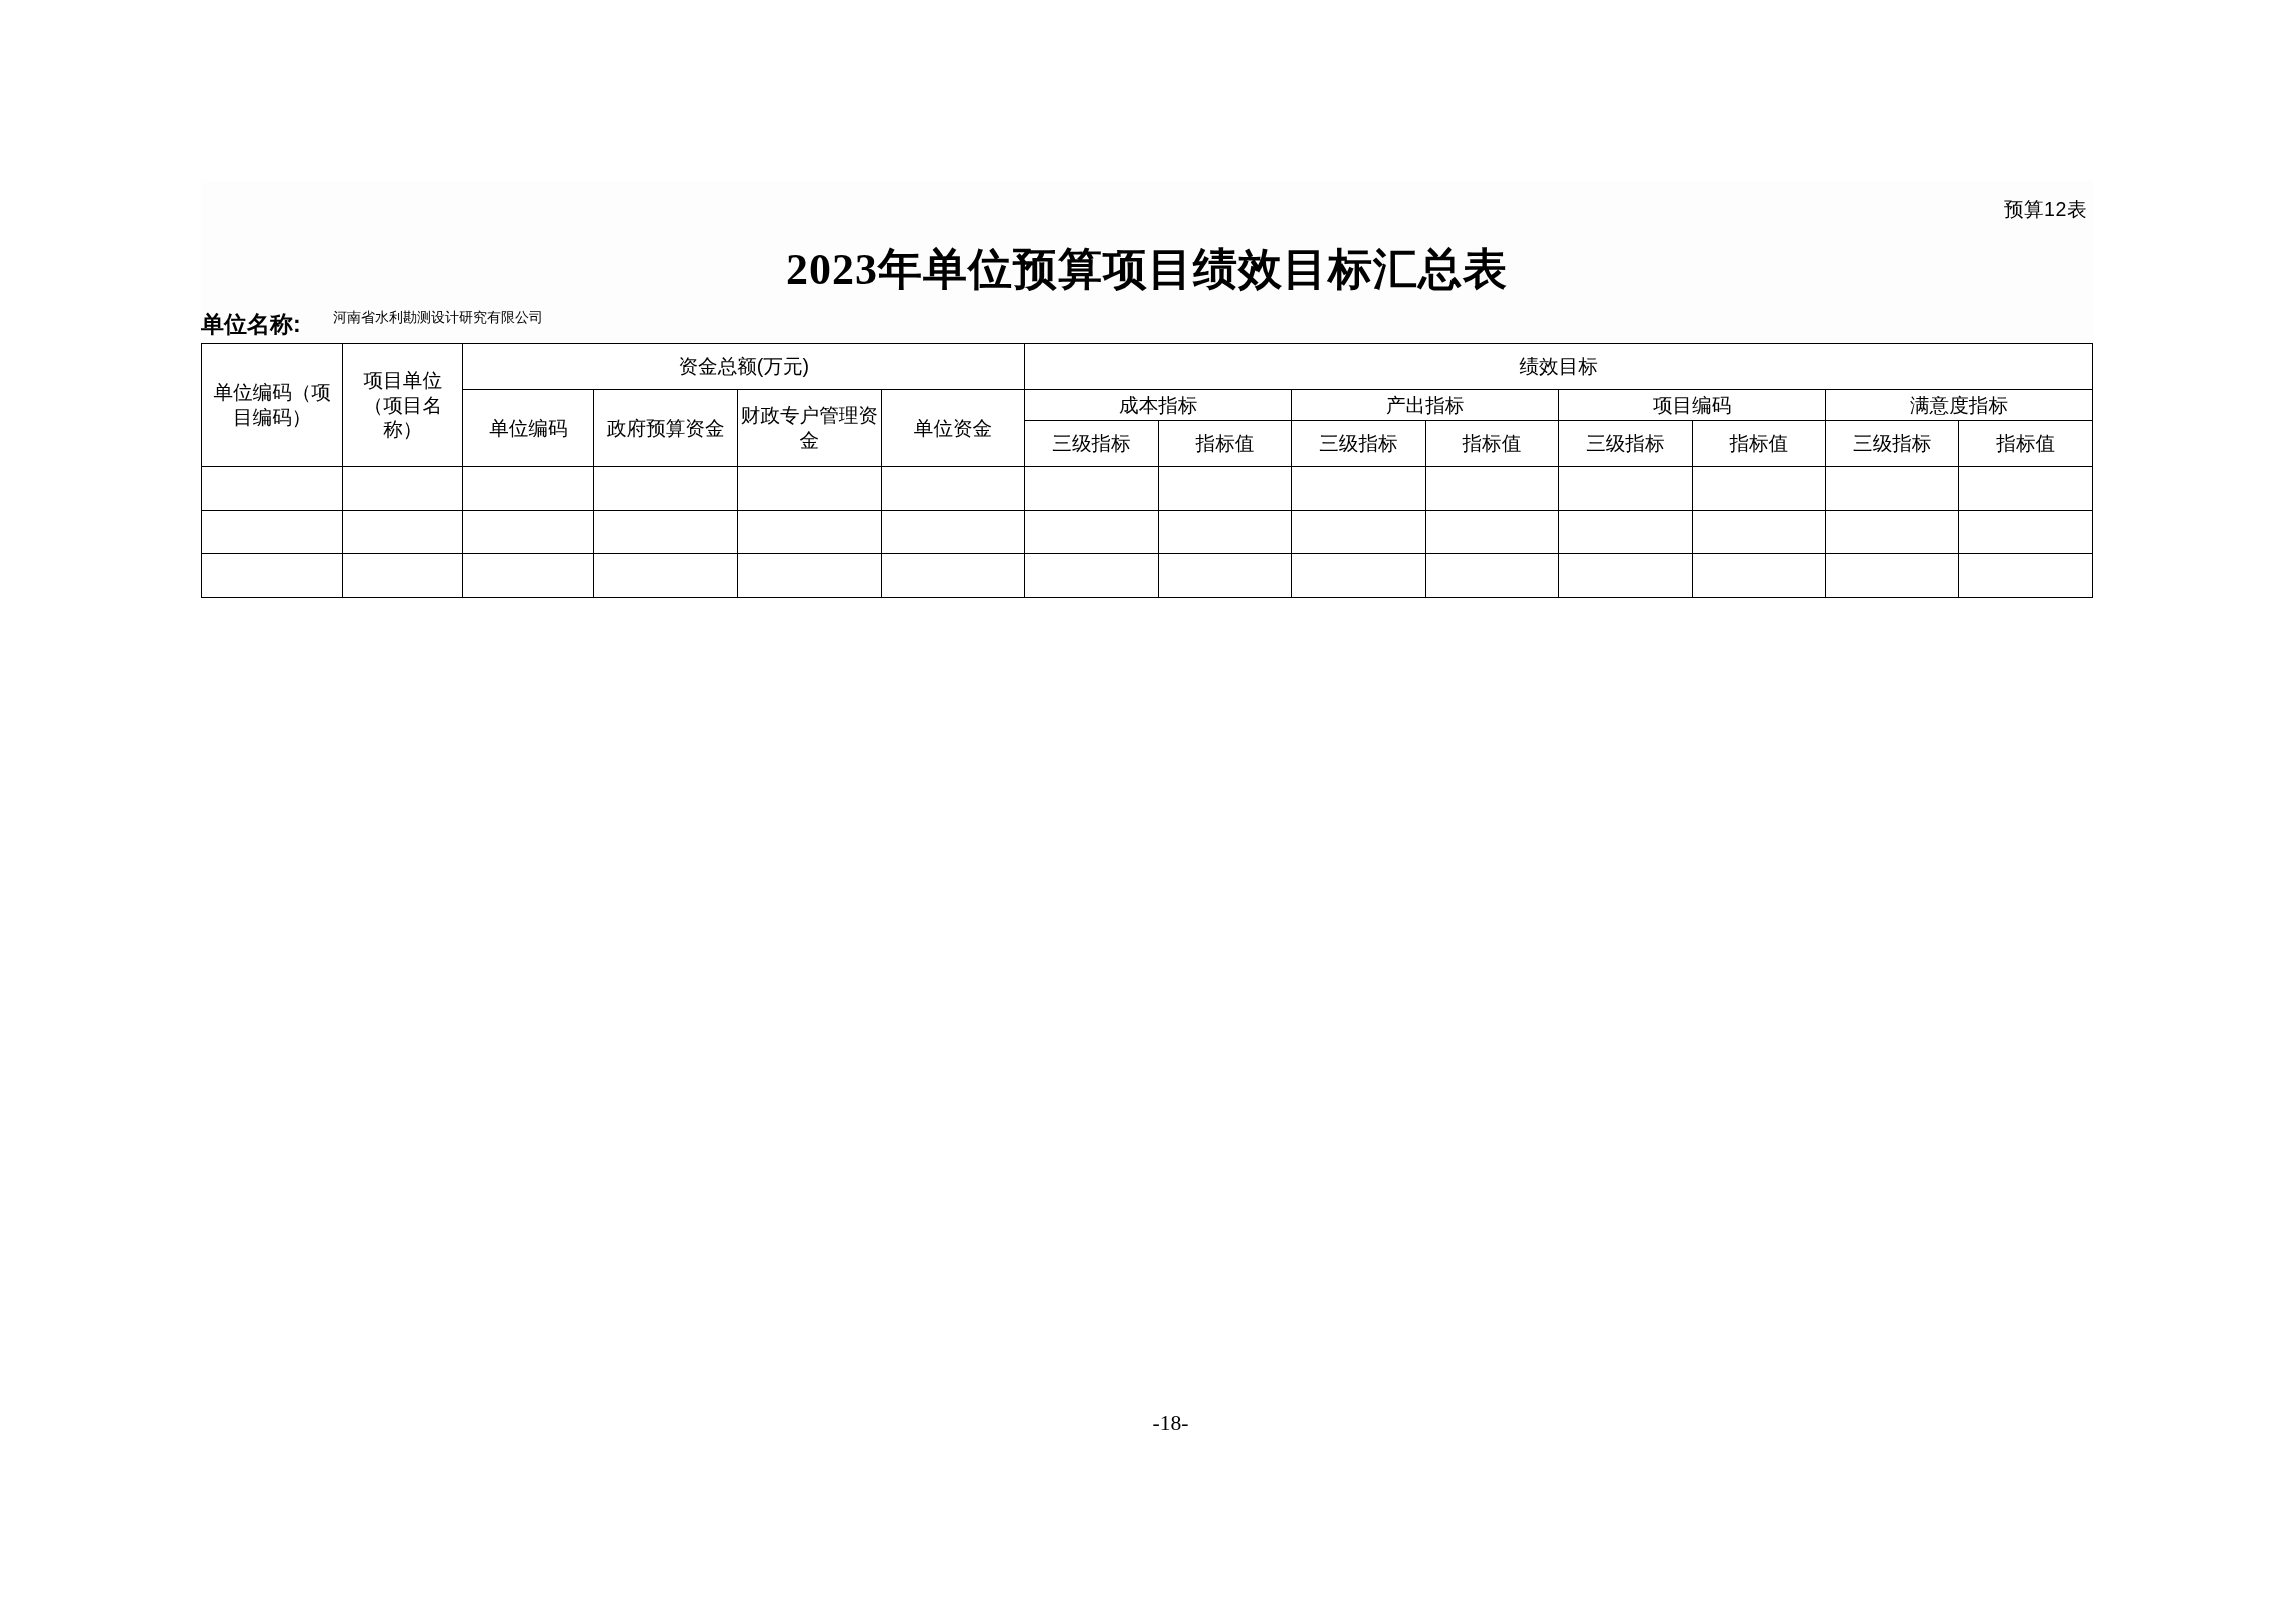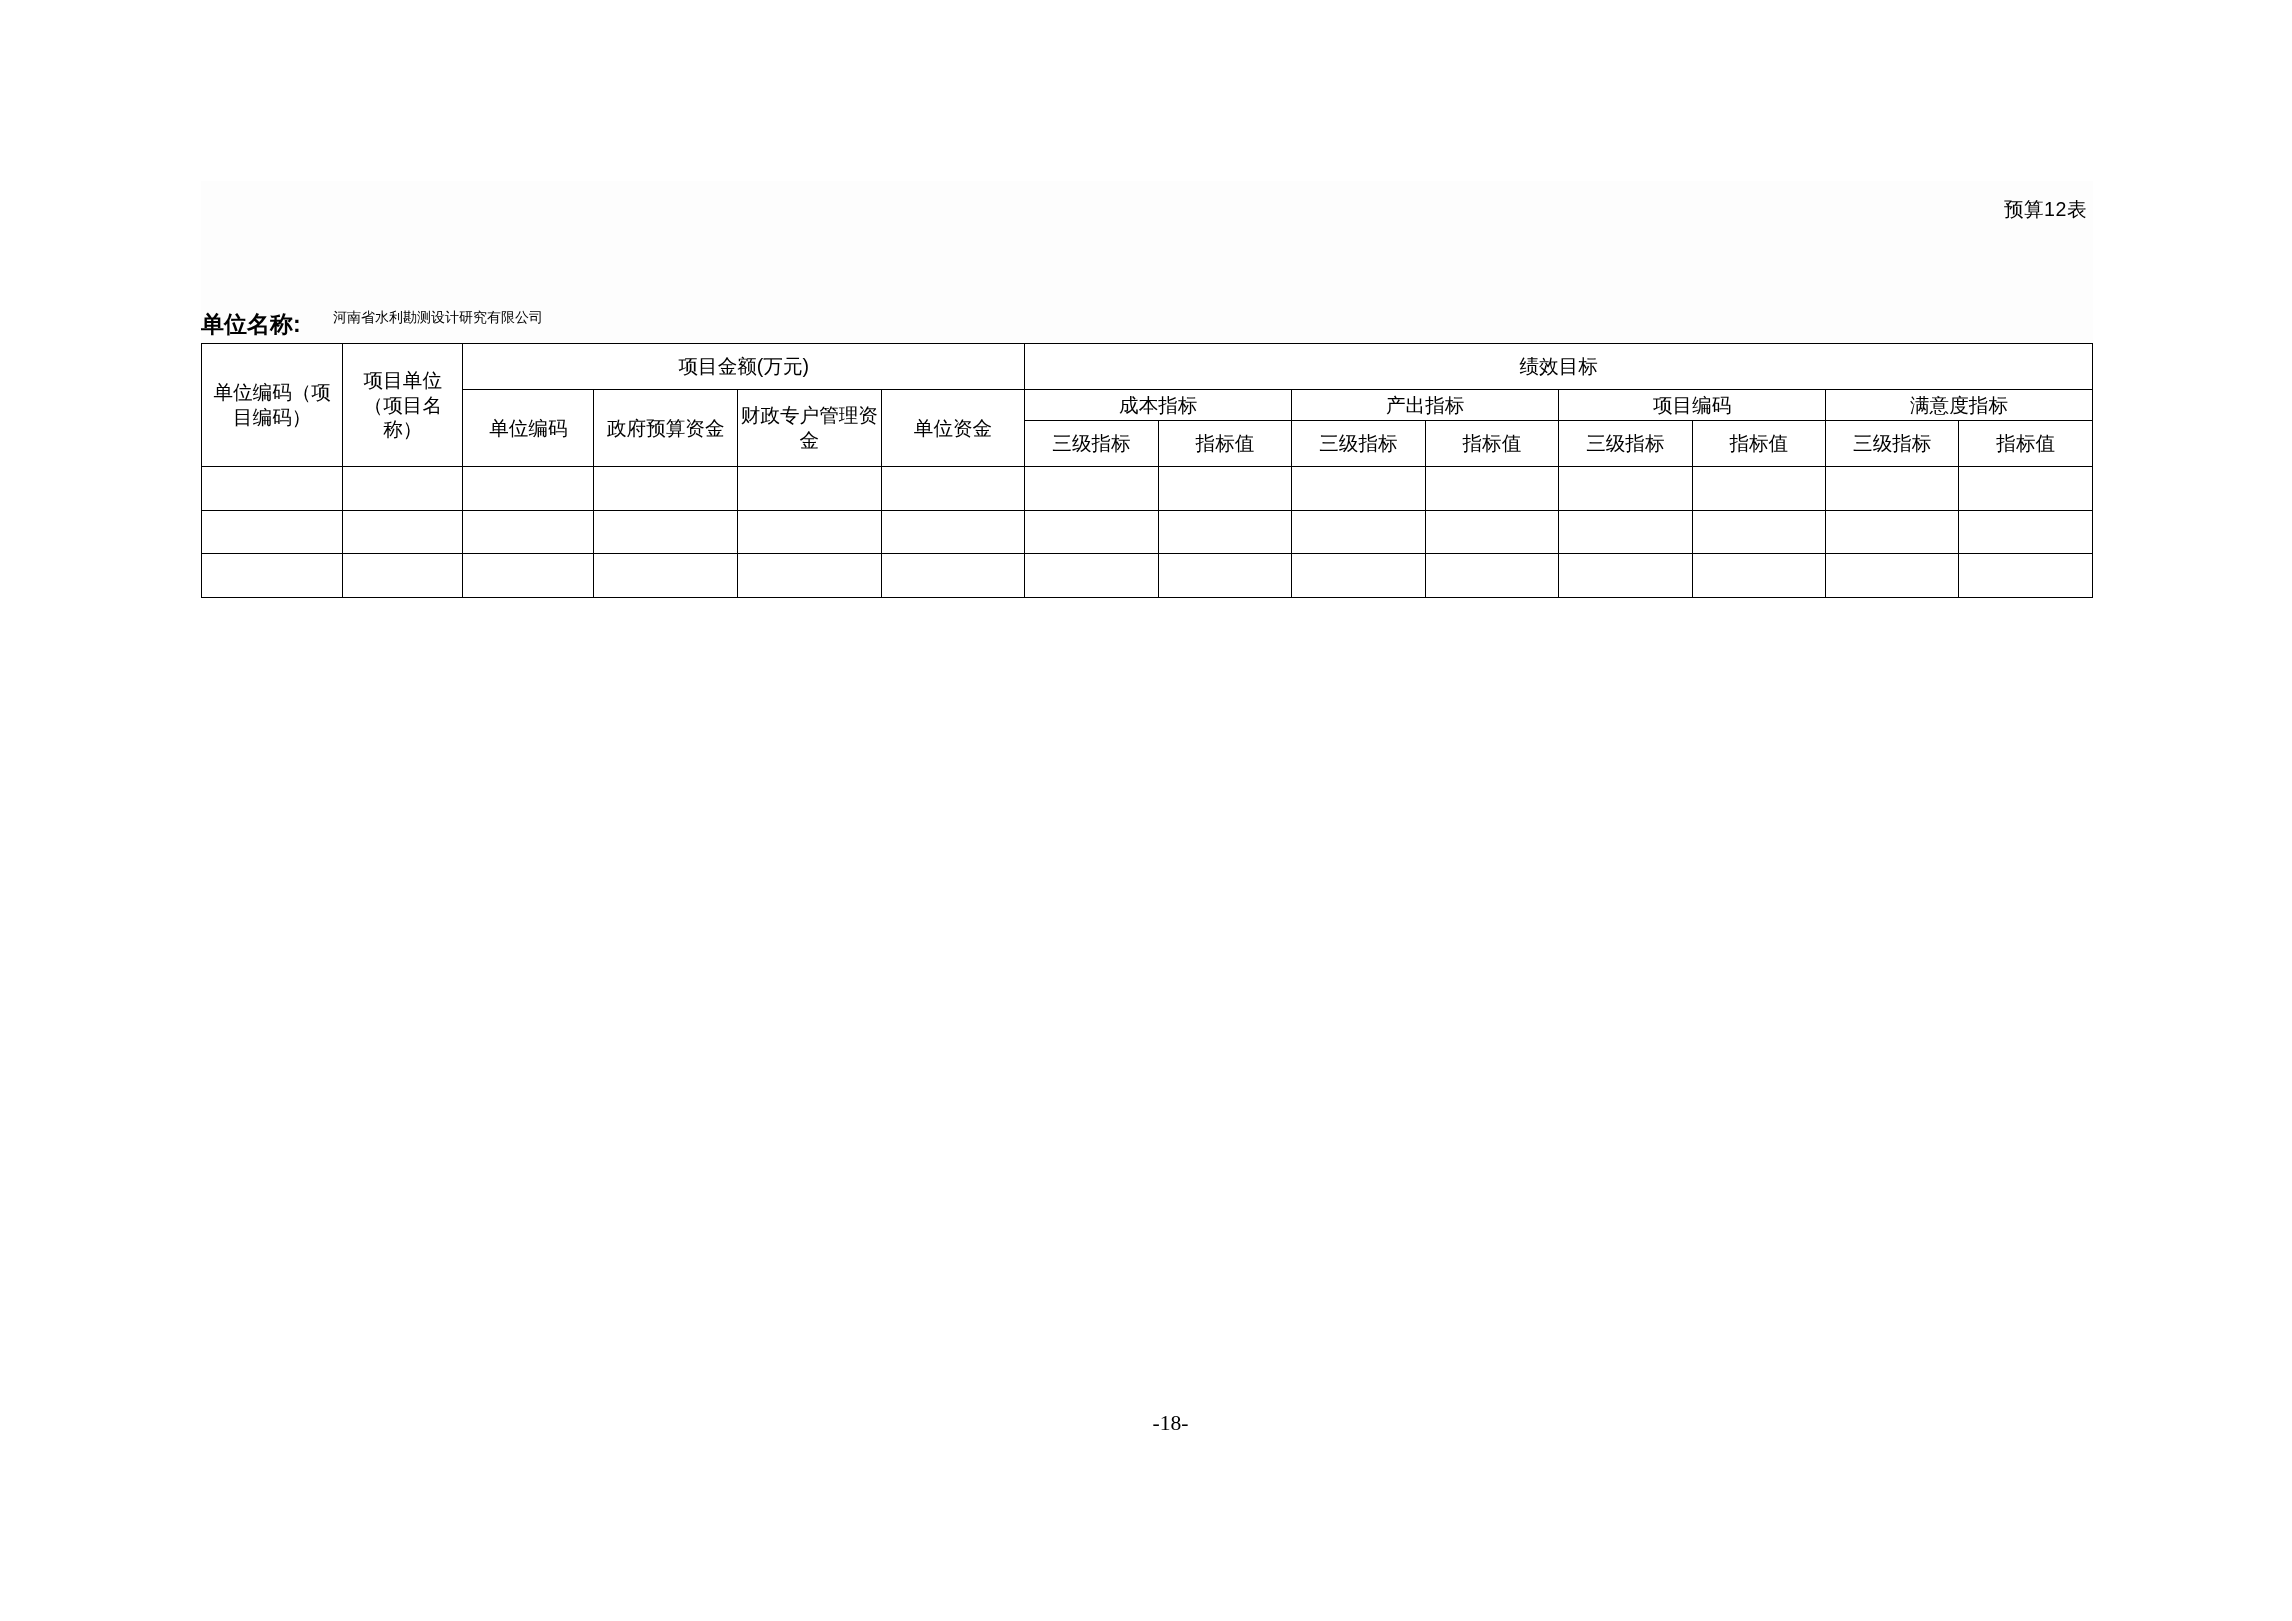--- a/index.html
+++ b/index.html
@@ -112,20 +112,21 @@
 </style>
 </head>
 <body>
 
 <div class="page">
 
   <div class="band"></div>
 
   <div class="sheet-label">预算12表</div>
 
+  <div class="doc-title">2023年单位预算项目绩效目标汇总表</div>
 
   <div class="unit-row">
     <span class="unit-label">单位名称:</span>
     <span class="unit-value">河南省水利勘测设计研究有限公司</span>
   </div>
 
   <table class="grid">
     <colgroup>
       <col style="width:125px">
       <col style="width:106px">
@@ -139,21 +140,21 @@
       <col style="width:118px">
       <col style="width:118px">
       <col style="width:118px">
       <col style="width:118px">
       <col style="width:118px">
     </colgroup>
     <thead>
       <tr>
         <th class="h-tall" rowspan="3">单位编码（项目编码）</th>
         <th rowspan="3">项目单位（项目名称）</th>
-        <th class="h-group" colspan="4">项目金额(万元)</th>
+        <th class="h-group" colspan="4">资金总额(万元)</th>
         <th class="h-group" colspan="8">绩效目标</th>
       </tr>
       <tr>
         <th class="h-mid" rowspan="2">单位编码</th>
         <th rowspan="2">政府预算资金</th>
         <th rowspan="2">财政专户管理资金</th>
         <th rowspan="2">单位资金</th>
         <th colspan="2">成本指标</th>
         <th colspan="2">产出指标</th>
         <th colspan="2">项目编码</th>

